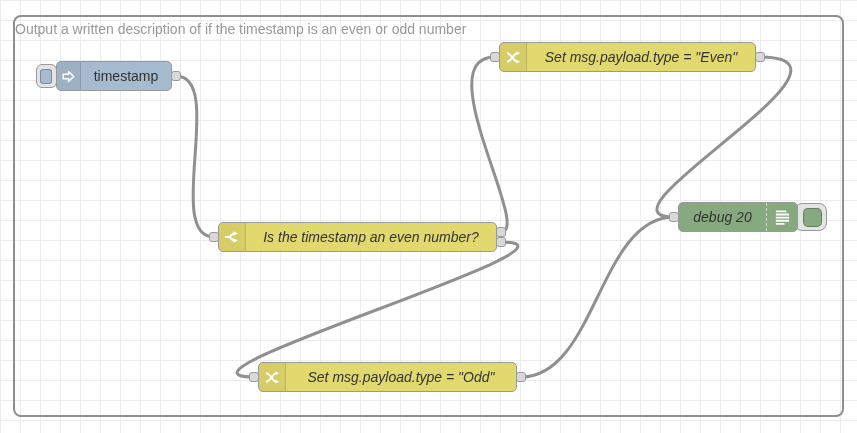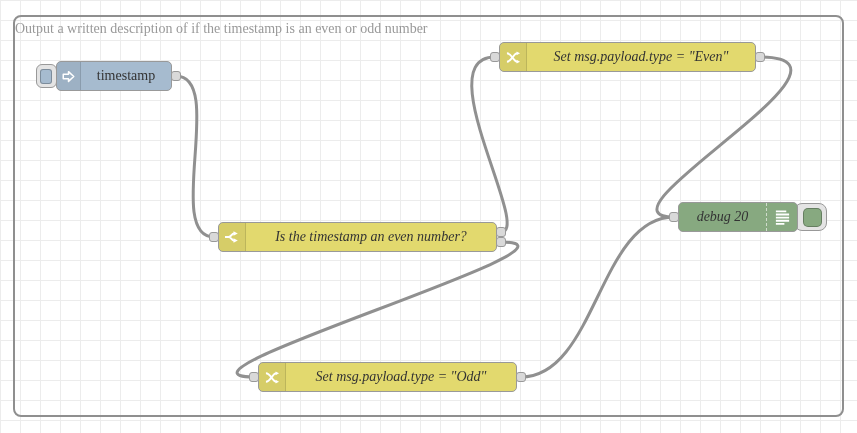--- a/index.html
+++ b/index.html
@@ -2,21 +2,21 @@
 <html><head>
 <meta charset="utf-8">
 <style>
   html,body{margin:0;padding:0;background:#fff;}
   #canvas{
     position:relative;width:857px;height:433px;overflow:hidden;
     background-color:#fff;
     background-image:linear-gradient(#ececec 1px,transparent 1px),
                      linear-gradient(90deg,#ececec 1px,transparent 1px);
     background-size:20px 20px;
-    font-family:Liberation Serif, serif;
+    font-family:Liberation Sans, sans-serif;
     text-align:center;
   }
   #workspace-border{
     position:absolute;left:13px;top:15px;width:831px;height:402px;
     border:2px solid #8f8f8f;border-radius:8px;box-sizing:border-box;
     pointer-events:none;
   }
   #comment-node{
     position:absolute;left:15px;top:21px;font-size:14px;color:#999;
     white-space:nowrap;z-index:2;

